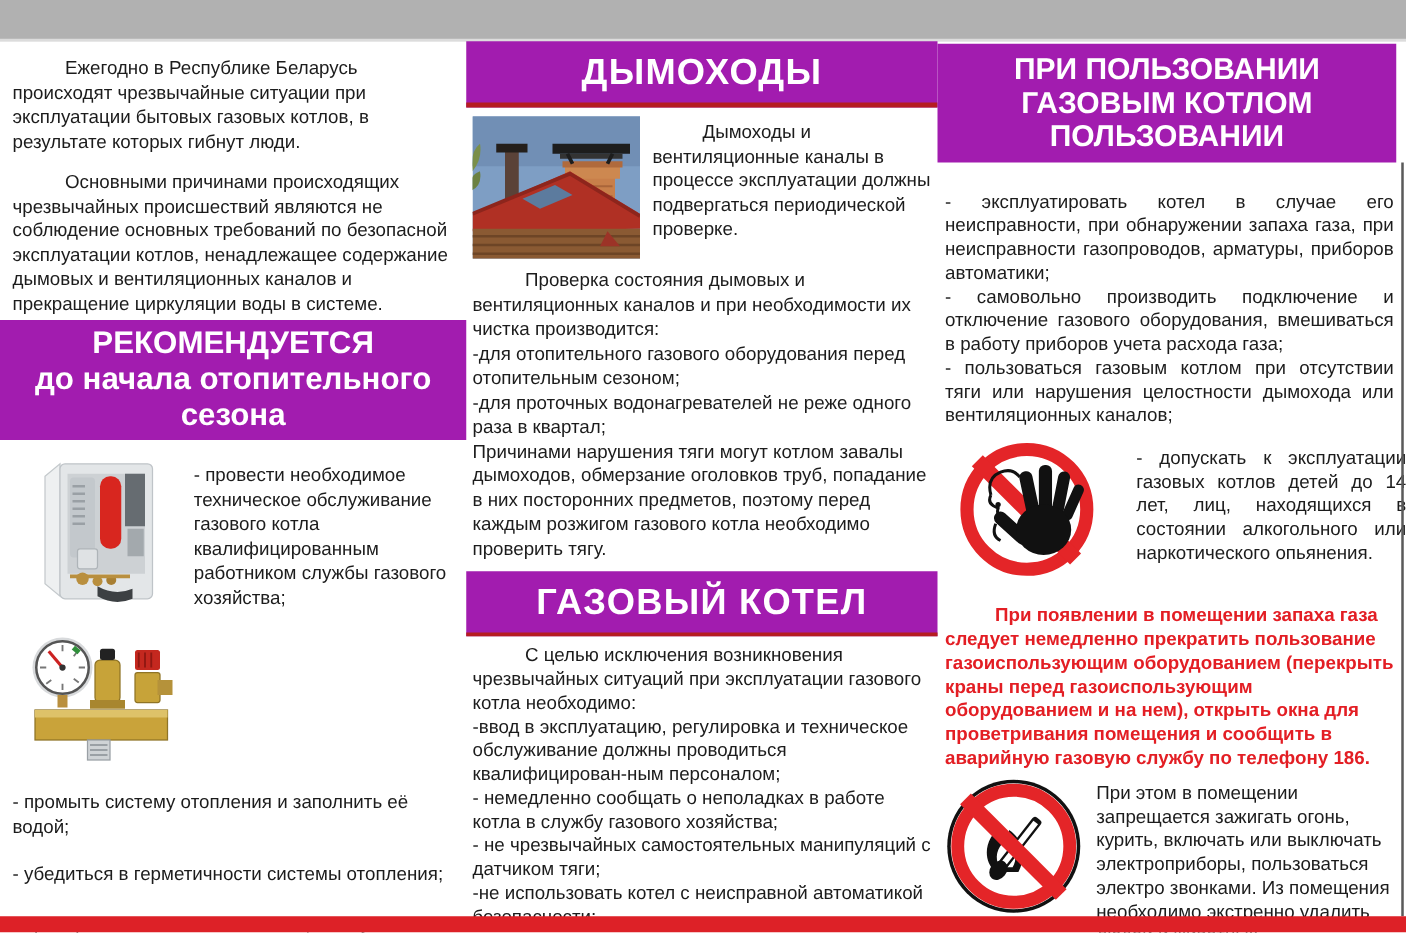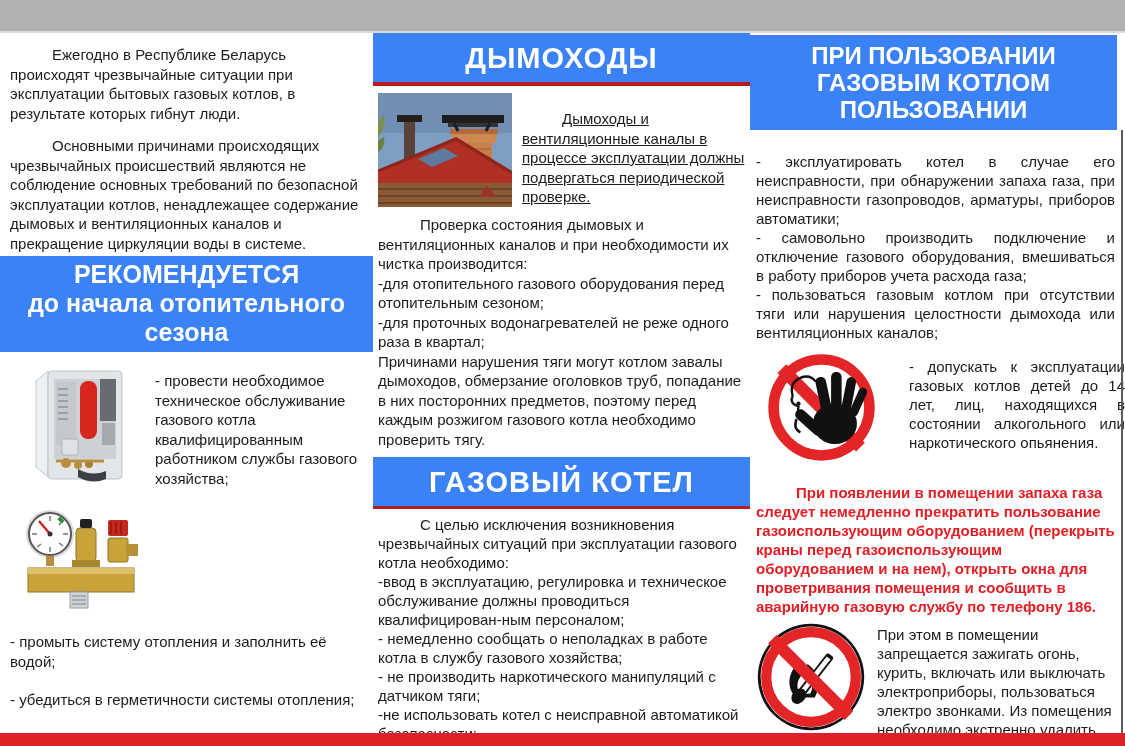--- a/index.html
+++ b/index.html
@@ -16,21 +16,21 @@
   .col { position:absolute; top:33px; }
   .col1 { left:0; width:373px; }
   .col2 { left:373px; width:377px; }
   .col3 { left:750px; width:375px; }
 
   .t { font-size:15px; line-height:19.5px; }
   .t19 { font-size:15px; line-height:19px; }
   .indent { text-indent:42px; }
   .just { text-align:justify; }
 
-  .banner { background:#3b82f6; color:#ffffff; font-weight:bold; text-align:center; }
+  .banner { background:#a21caf; color:#ffffff; font-weight:bold; text-align:center; }
   .banner-left { padding:4px 2px 5px; font-size:25px; line-height:29px; margin-top:3px; }
   .banner-mid { font-size:29px; line-height:38px; padding:6px 0 5px; letter-spacing:1px;
     border-bottom:4px solid #b51c21; }
   .banner-right { margin:2px 8px 0 0; padding:7px 2px; font-size:24px; line-height:27px; }
 
   .pad1 { padding:0 8px 0 10px; }
   .pad2 { padding:0 5px; }
   .pad3 { padding:0 10px 0 6px; }
 
   .media-row { display:flex; align-items:flex-start; }
@@ -122,37 +122,37 @@
       <rect x="64" y="22" width="62" height="8" fill="#1d1d1d"></rect>
       <rect x="70" y="30" width="50" height="4" fill="#333"></rect>
       <path d="M76 30 l4 8 M112 30 l-4 8" stroke="#1d1d1d" stroke-width="3"></path>
       <path d="M0 78 L78 44 L134 78 L134 90 L0 92 Z" fill="#b03024"></path>
       <path d="M0 78 L78 46 L134 80" fill="none" stroke="#8d251c" stroke-width="3"></path>
       <path d="M40 66 l26 -11 l14 8 l-26 11 Z" fill="#5c7b9e"></path>
       <rect x="0" y="90" width="134" height="24" fill="#8a5a33"></rect>
       <path d="M0 96 h134 M0 103 h134 M0 110 h134" stroke="#6d4526" stroke-width="2"></path>
       <path d="M108 92 l10 12 h-16 Z" fill="#9c3327"></path>
     </svg>
-    <p class="t" style="width:228px; margin-left:10px; margin-top:16px; text-indent:40px;text-decoration:underline;">Дымоходы и вентиляционные каналы в процессе эксплуатации должны подвергаться периодической проверке.</p>
+    <p class="t" style="width:228px; margin-left:10px; margin-top:3px; text-indent:40px;">Дымоходы и вентиляционные каналы в процессе эксплуатации должны подвергаться периодической проверке.</p>
   </div>
 
   <div class="pad2" style="margin-top:8px;">
     <p class="t indent">Проверка состояния дымовых и вентиляционных каналов и при необходимости их чистка производится:</p>
     <p class="t">-для отопительного газового оборудования перед отопительным сезоном;</p>
     <p class="t">-для проточных водонагревателей не реже одного раза в квартал;</p>
     <p class="t">Причинами нарушения тяги могут котлом завалы дымоходов, обмерзание оголовков труб, попадание в них посторонних предметов, поэтому перед каждым розжигом газового котла необходимо проверить тягу.</p>
   </div>
 
   <div class="banner banner-mid" style="margin-top:8px; border-bottom-width:3px;">ГАЗОВЫЙ КОТЕЛ</div>
 
   <div class="pad2" style="margin-top:6px;">
     <p class="t19 indent">С целью исключения возникновения чрезвычайных ситуаций при эксплуатации газового котла необходимо:</p>
     <p class="t19">-ввод в эксплуатацию, регулировка и техническое обслуживание должны проводиться квалифицирован-ным персоналом;</p>
     <p class="t19">- немедленно сообщать о неполадках в работе котла в службу газового хозяйства;</p>
-    <p class="t19">- не производить наркотического манипуляций с датчиком тяги;</p>
+    <p class="t19">- не чрезвычайных самостоятельных манипуляций с датчиком тяги;</p>
     <p class="t19">-не использовать котел с неисправной автоматикой безопасности;</p>
     <p class="t19">-проводить осмотр дымоходов и вентканалов на предмет отсутствия их обмерзания и засорения.</p>
   </div>
 </div>
 
 <div class="col col3">
   <div class="banner banner-right">
     <div>ПРИ ПОЛЬЗОВАНИИ</div>
     <div>ГАЗОВЫМ КОТЛОМ</div>
     <div>ПОЛЬЗОВАНИИ</div>

